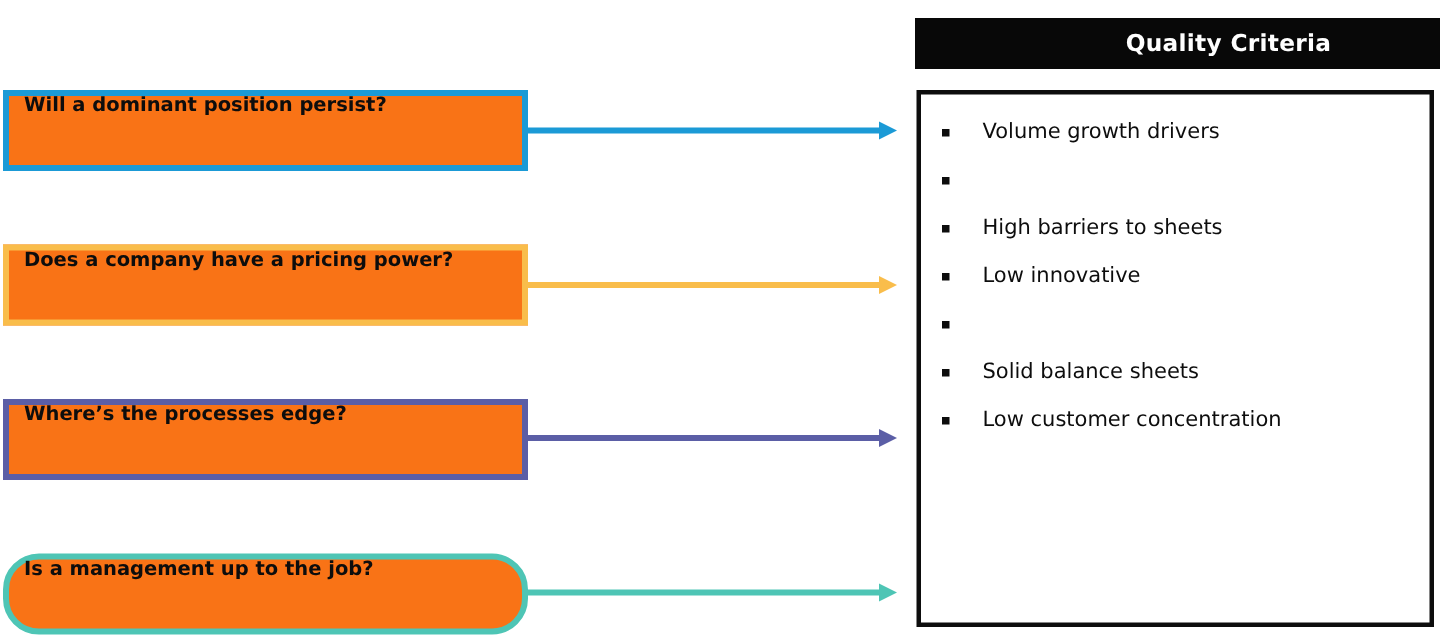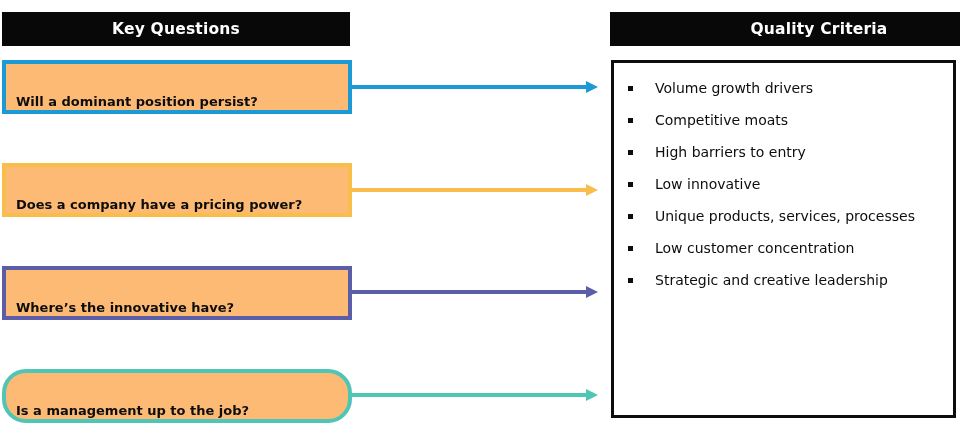--- a/index.html
+++ b/index.html
@@ -46,25 +46,25 @@
     height: 34px;
   }
 
   
   .question-box {
     position: absolute;
     left: 2px;
     width: 350px;
     height: 54px;
     box-sizing: border-box;
-    background: #fdba74;
+    background: #f97316;
     border-style: solid;
     border-width: 4px;
     display: flex;
-    align-items: flex-end;
+    align-items: flex-start;
   }
   .question-box .q-label {
     font-size: 13px;
     font-weight: bold;
     color: #0d0d0d;
     padding-left: 10px;
     line-height: 1.15;
     white-space: nowrap;
   }
 
@@ -129,38 +129,35 @@
     width: 5px;
     height: 5px;
     background: #0d0d0d;
   }
 </style>
 </head>
 <body>
 
 <div id="canvas">
 
-  <div class="col-header" id="header-key-questions">
-    <span>Key Questions</span>
-  </div>
 
   <div class="col-header" id="header-quality-criteria">
     <span>Quality Criteria</span>
   </div>
 
   <div class="question-box" id="question-box-0" style="top: 60px; border-color: rgb(27, 154, 214);">
     <span class="q-label">Will a dominant position persist?</span>
   </div>
 
   <div class="question-box" id="question-box-1" style="top: 163px; border-color: rgb(249, 189, 75);">
     <span class="q-label">Does a company have a pricing power?</span>
   </div>
 
   <div class="question-box" id="question-box-2" style="top: 266px; border-color: rgb(91, 94, 166);">
-    <span class="q-label">Where’s the innovative have?</span>
+    <span class="q-label">Where’s the processes edge?</span>
   </div>
 
   <div class="question-box" id="question-box-3" style="top: 369px; border-color: rgb(78, 197, 181); border-radius: 24px;">
     <span class="q-label">Is a management up to the job?</span>
   </div>
 
   <div class="arrow" id="arrow-0" style="left: 352px; top: 81px; width: 246px;">
     <div class="shaft" style="background: rgb(27, 154, 214);"></div>
     <div class="head" style="border-left-color: rgb(27, 154, 214);"></div>
   </div>
@@ -178,38 +175,36 @@
   </div>
 
   <div id="criteria-panel">
     <ul id="criteria-list">
       <li>
         <span class="bullet"></span>
         <span>Volume growth drivers</span>
       </li>
       <li>
         <span class="bullet"></span>
-        <span>Competitive moats</span>
-      </li>
-      <li>
-        <span class="bullet"></span>
-        <span>High barriers to entry</span>
+      </li>
+      <li>
+        <span class="bullet"></span>
+        <span>High barriers to sheets</span>
       </li>
       <li>
         <span class="bullet"></span>
         <span>Low innovative</span>
       </li>
       <li>
         <span class="bullet"></span>
-        <span>Unique products, services, processes</span>
+      </li>
+      <li>
+        <span class="bullet"></span>
+        <span>Solid balance sheets</span>
       </li>
       <li>
         <span class="bullet"></span>
         <span>Low customer concentration</span>
       </li>
-      <li>
-        <span class="bullet"></span>
-        <span>Strategic and creative leadership</span>
-      </li>
     </ul>
   </div>
 
 </div>
 
 </body></html>

